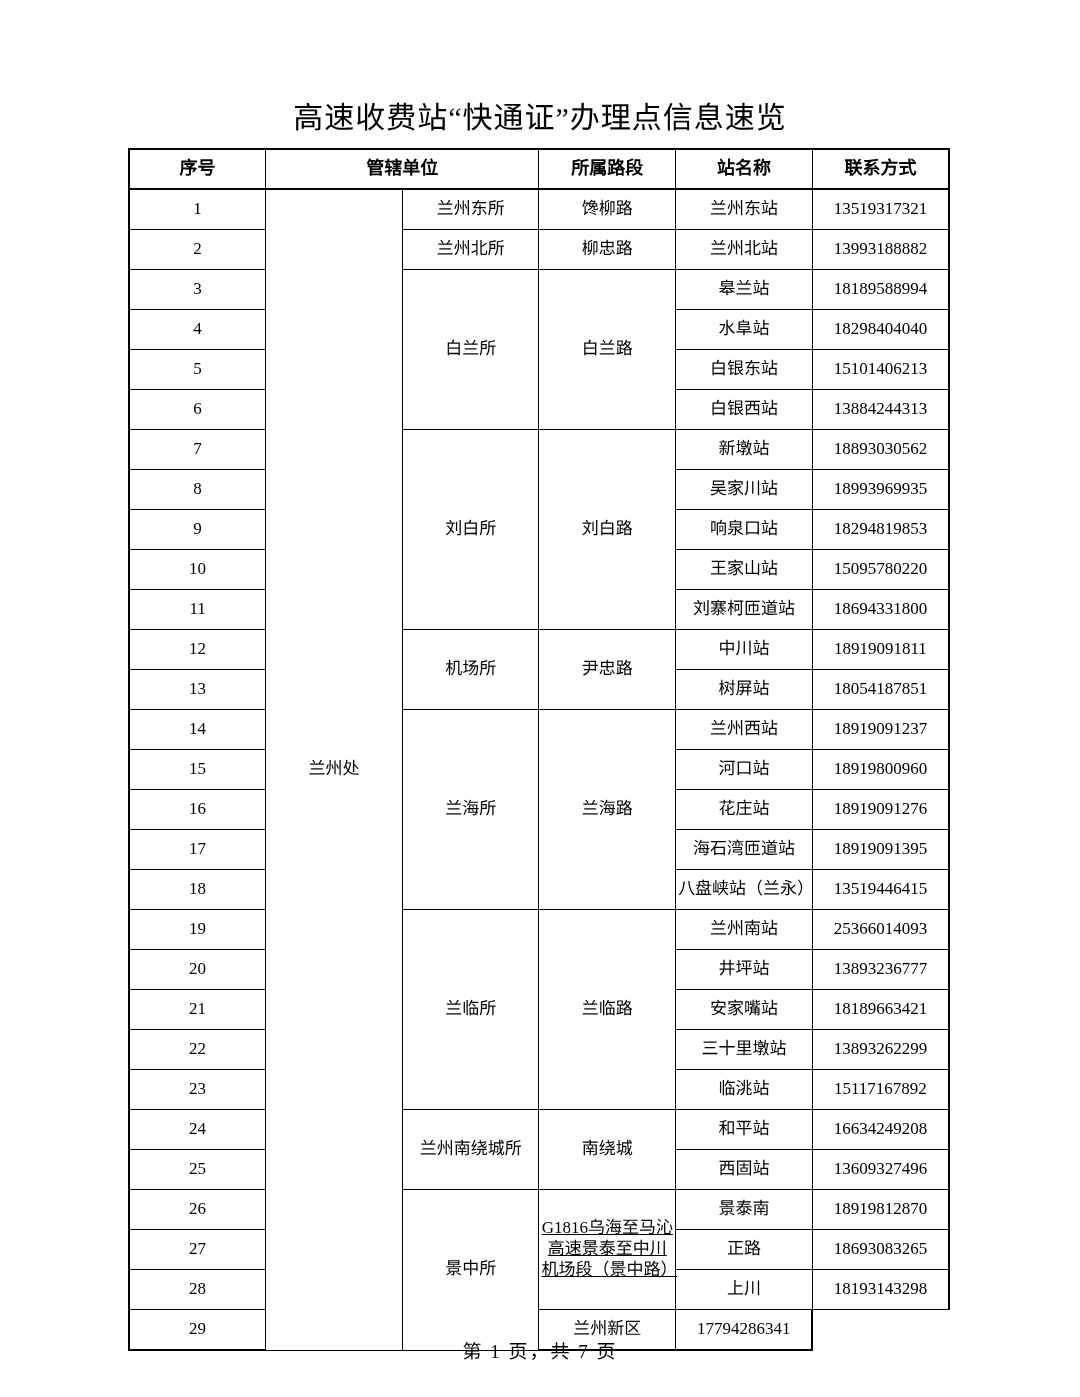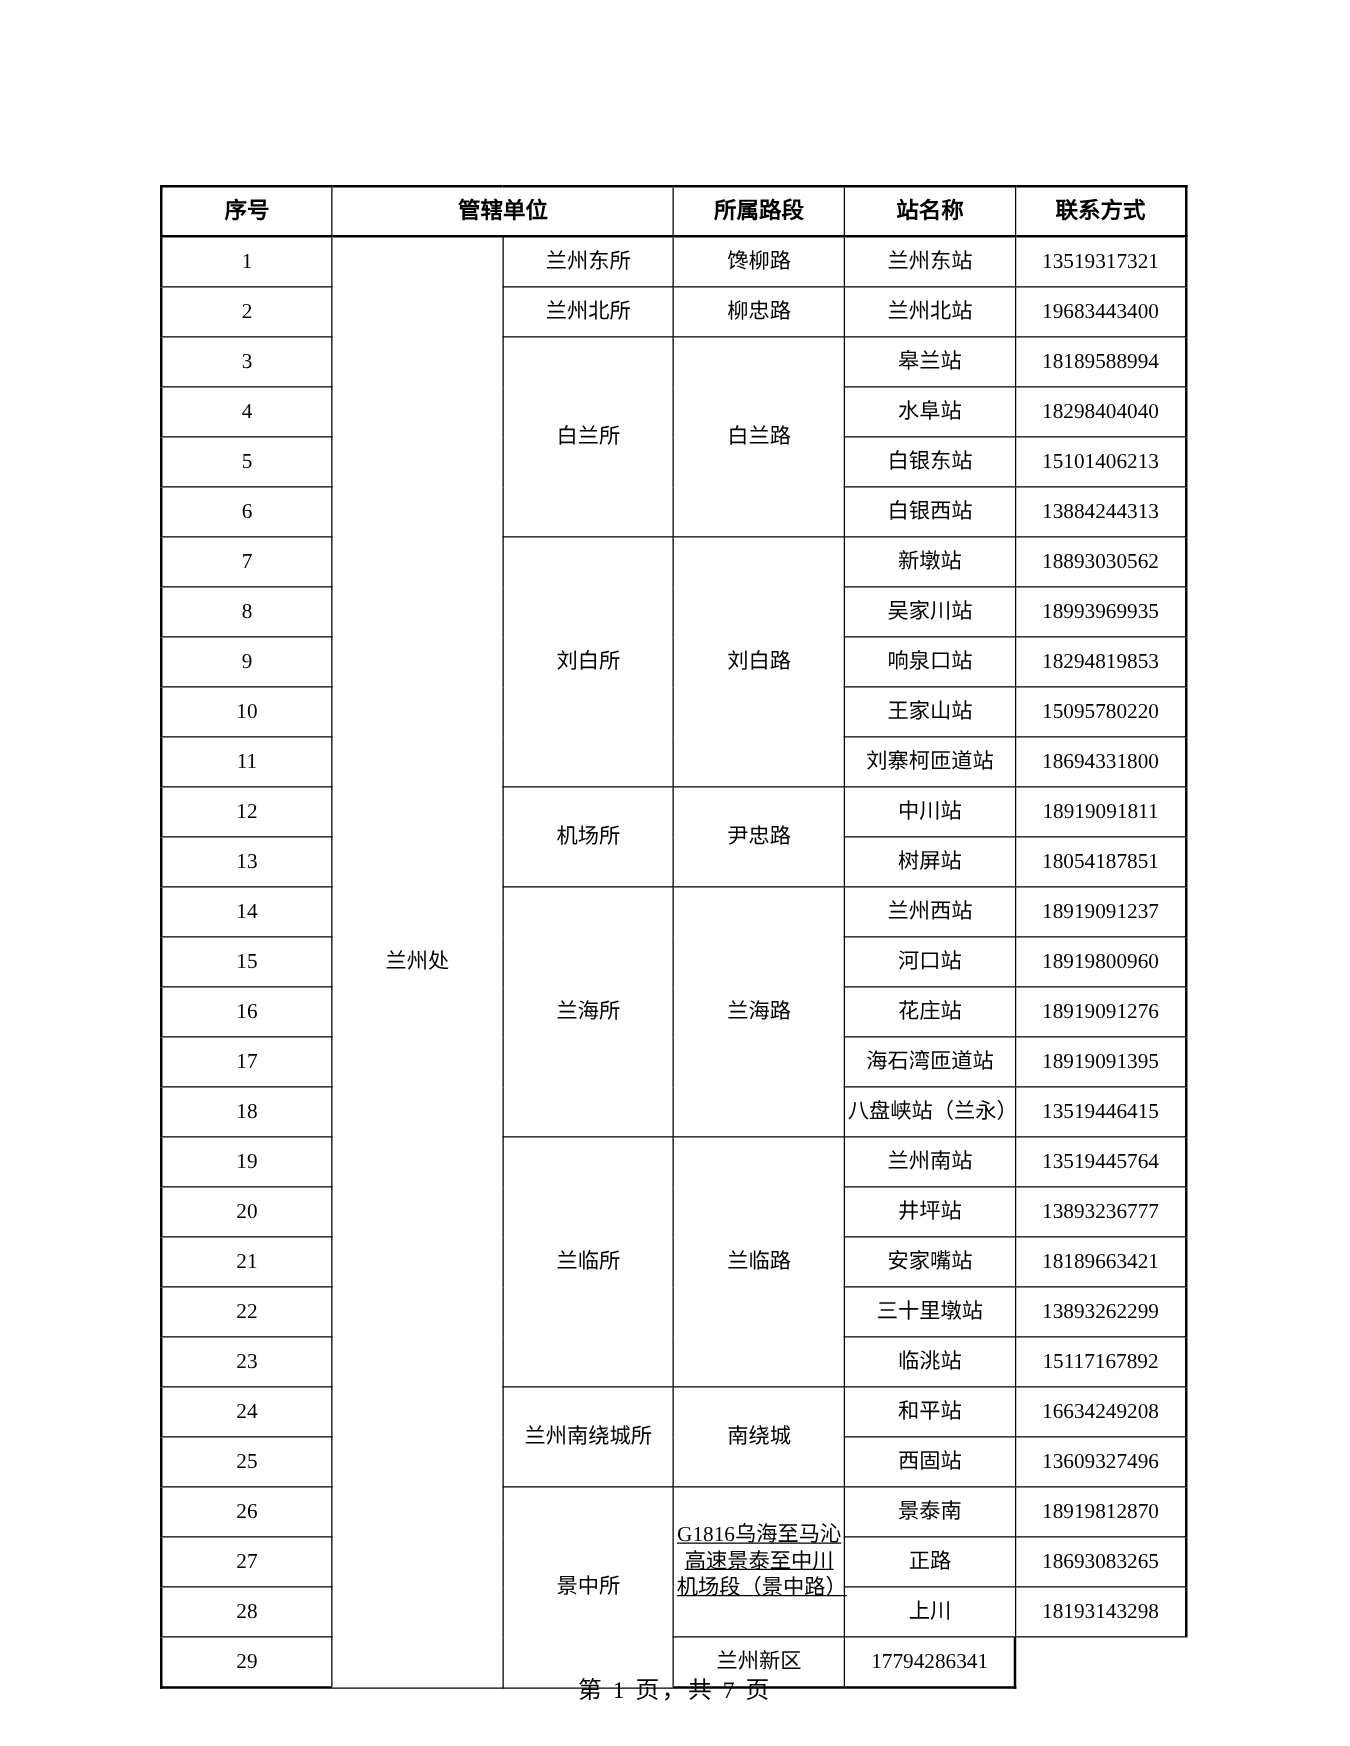--- a/index.html
+++ b/index.html
@@ -114,20 +114,21 @@
     letter-spacing: 2px;
     font-family: "Liberation Serif", "DejaVu Serif", serif;
     white-space: nowrap;
   }
 </style>
 </head>
 <body>
 
 <div class="page">
 
+  <div class="doc-title">高速收费站“快通证”办理点信息速览</div>
 
   <div class="table-wrap">
     <table class="info-table">
       <thead>
         <tr>
           <th class="col-seq">序号</th>
           <th colspan="2">管辖单位</th>
           <th class="col-road">所属路段</th>
           <th class="col-stn">站名称</th>
           <th class="col-tel">联系方式</th>
@@ -140,21 +141,21 @@
             <td class="col-sub cell-sub-wrap">兰州东所</td>
             <td class="col-road">馋柳路</td>
             <td class="col-stn">兰州东站</td>
             <td class="col-tel">13519317321</td>
           </tr>
           <tr>
             <td class="col-seq">2</td>
             <td class="col-sub cell-sub-wrap">兰州北所</td>
             <td class="col-road">柳忠路</td>
             <td class="col-stn">兰州北站</td>
-            <td class="col-tel">19683443400</td>
+            <td class="col-tel">13993188882</td>
           </tr>
           <tr>
             <td class="col-seq">3</td>
             <td class="col-sub cell-sub-wrap" rowspan="4">白兰所</td>
             <td class="col-road" rowspan="4">白兰路</td>
             <td class="col-stn">皋兰站</td>
             <td class="col-tel">18189588994</td>
           </tr>
           <tr>
             <td class="col-seq">4</td>
@@ -235,21 +236,21 @@
           <tr>
             <td class="col-seq">18</td>
             <td class="col-stn">八盘峡站（兰永）</td>
             <td class="col-tel">13519446415</td>
           </tr>
           <tr>
             <td class="col-seq">19</td>
             <td class="col-sub cell-sub-wrap" rowspan="5">兰临所</td>
             <td class="col-road" rowspan="5">兰临路</td>
             <td class="col-stn">兰州南站</td>
-            <td class="col-tel">13519445764</td>
+            <td class="col-tel">25366014093</td>
           </tr>
           <tr>
             <td class="col-seq">20</td>
             <td class="col-stn">井坪站</td>
             <td class="col-tel">13893236777</td>
           </tr>
           <tr>
             <td class="col-seq">21</td>
             <td class="col-stn">安家嘴站</td>
             <td class="col-tel">18189663421</td>

